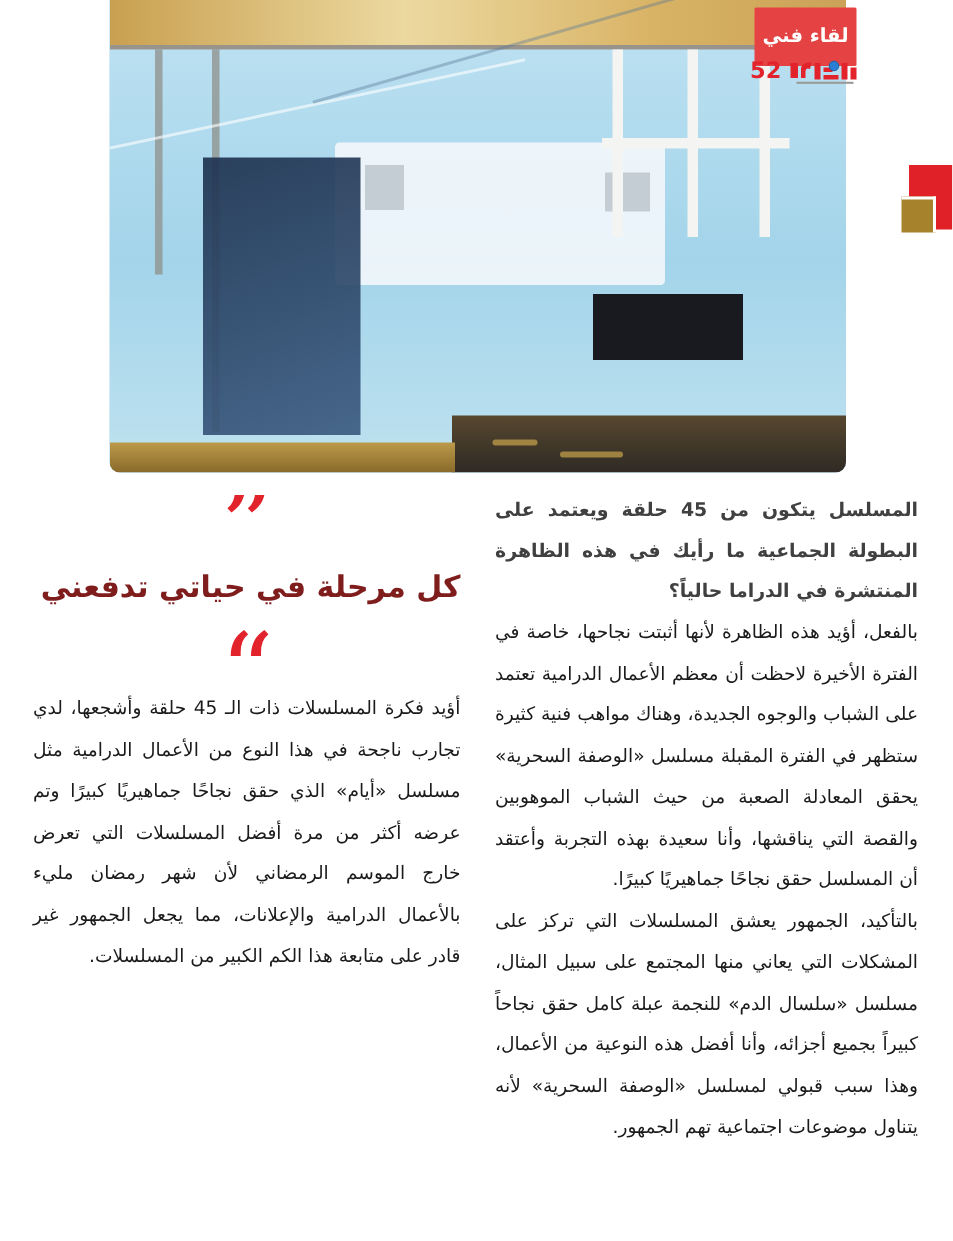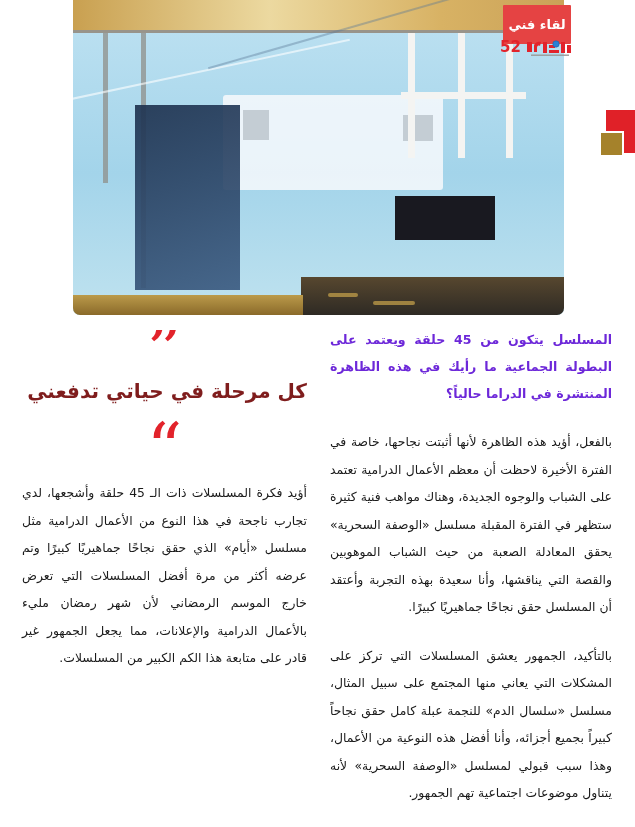--- a/index.html
+++ b/index.html
@@ -49,23 +49,23 @@
   .corner-ornament { position:absolute; left:606px; top:110px; width:29px; height:43px; }
   .co-red { position:absolute; right:0; top:0; width:29px; height:43px; background:#e02128;
             border-bottom-left-radius:14px; }
   .co-gold { position:absolute; left:-5px; top:21px; width:23px; height:24px; background:#a5822b;
              border-top:2px solid #fff; border-right:2px solid #fff; }
 
   
   .col { position:absolute; top:326px; direction:rtl; }
   .col-left  { left:22px;  width:285px; top:330px; }
   .col-right { right:23px; width:282px; }
-  .q { color:#6d28d9; font-weight:bold; font-size:12.6px; line-height:27px;
+  .q { color:#404040; font-weight:bold; font-size:12.6px; line-height:27px;
        text-align:justify; margin-top:8px; }
-  .a { color:#1a1a1a; font-size:12.4px; line-height:27.5px; text-align:justify; margin-top:21px; }
+  .a { color:#1a1a1a; font-size:12.4px; line-height:27.5px; text-align:justify; margin-top:0; }
 
   .quote-mark { text-align:center; color:#e2232b; font-family:"DejaVu Serif", serif;
                 font-size:70px; line-height:0.62; height:42px; overflow:hidden; }
   .quote-mark.bottom { height:46px; line-height:1.05; margin-top:2px; }
   .pull-quote-text { color:#7f1d1d; font-weight:bold; font-size:20px; line-height:37px;
                      margin-top:1px; }
 </style>
 </head>
 <body>
 

